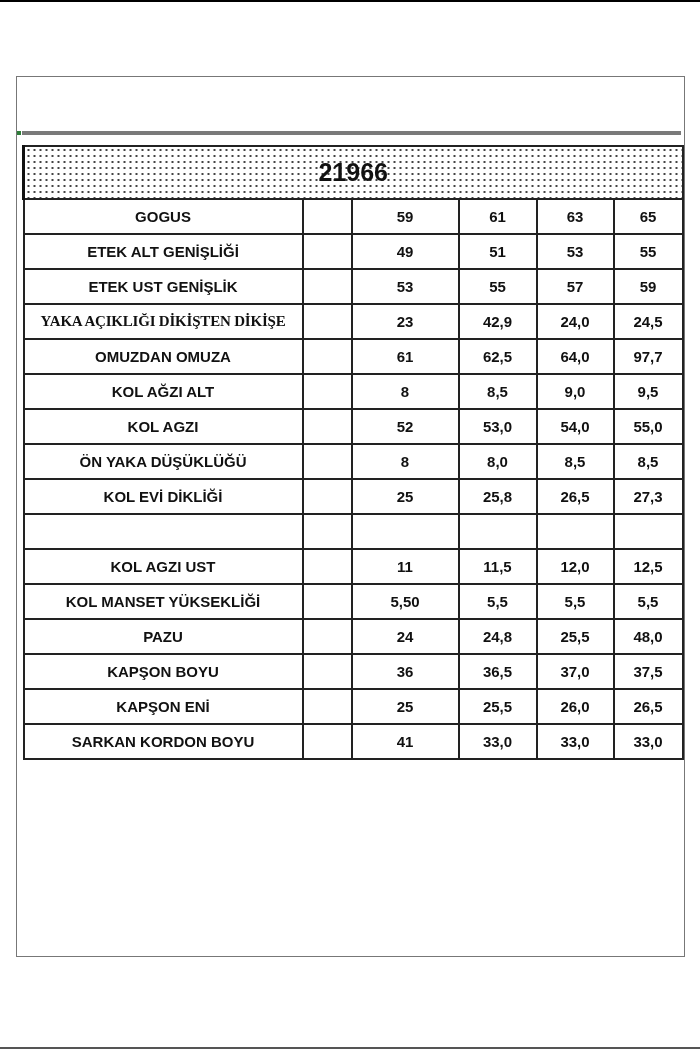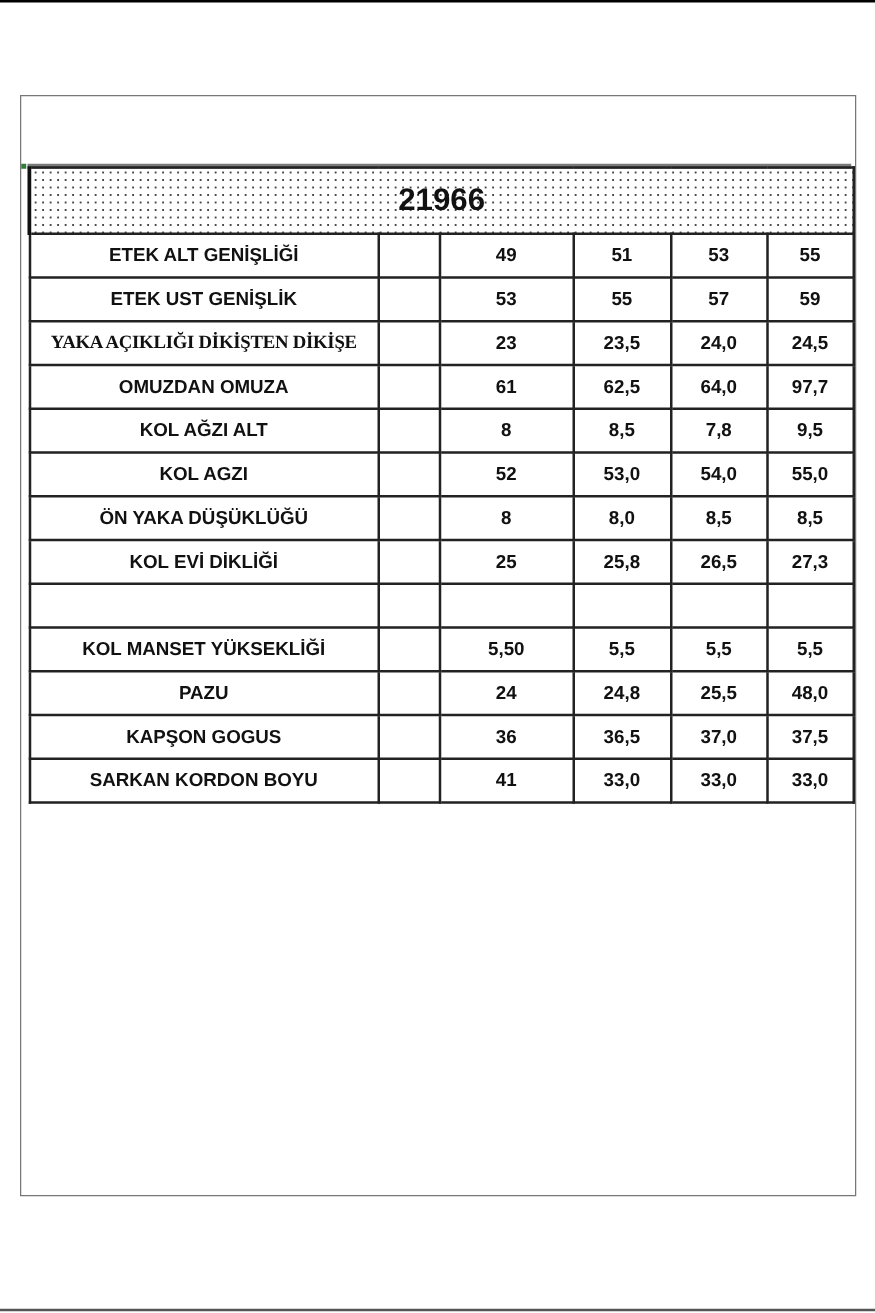--- a/index.html
+++ b/index.html
@@ -14,21 +14,21 @@
     border: 1px solid #777; box-sizing: border-box; background: #fff;
   }
   .table-wrap {
     position: absolute; left: 22px; top: 133px; width: 659px;
   }
   .title-bar-top {
     position: absolute; left: 22px; top: 131px; width: 659px; height: 4px; background: #7a7a7a;
   }
   .corner-mark { position: absolute; left: 17px; top: 131px; width: 4px; height: 4px; background: #2f7d3a; }
   table {
-    border-collapse: collapse; width: 659px; table-layout: fixed;
+    border-collapse: collapse; width: 659px; table-layout: fixed; margin-top: 12px;
   }
   td {
     border: 2px solid #222; text-align: center; font-weight: bold; color: #111;
     font-size: 15px; height: 33px; padding: 0; white-space: nowrap; overflow: hidden;
   }
   td.grey-left { border-left-color: #666; }
   tr.title td {
     height: 51px; font-size: 25px;
     background-color: #fff;
     background-image: radial-gradient(#444 0.8px, transparent 1.1px);
@@ -56,57 +56,65 @@
       <col style="width:107px">
       <col style="width:78px">
       <col style="width:77px">
       <col style="width:69px">
     </colgroup>
     <tbody id="tbody">
       <tr class="title">
         <td colspan="6">21966</td>
       </tr>
         <tr>
+          <td class="label">GOGUS</td>
+          <td class="blank-col"></td>
+          <td class="val">59</td>
+          <td class="val">61</td>
+          <td class="val grey-left">63</td>
+          <td class="val">65</td>
+        </tr>
+        <tr>
           <td class="label">ETEK ALT GENİŞLİĞİ</td>
           <td class="blank-col"></td>
           <td class="val">49</td>
           <td class="val">51</td>
           <td class="val grey-left">53</td>
           <td class="val">55</td>
         </tr>
         <tr>
           <td class="label">ETEK UST GENİŞLİK</td>
           <td class="blank-col"></td>
           <td class="val">53</td>
           <td class="val">55</td>
           <td class="val grey-left">57</td>
           <td class="val">59</td>
         </tr>
         <tr>
           <td class="label small">YAKA AÇIKLIĞI DİKİŞTEN DİKİŞE</td>
           <td class="blank-col"></td>
           <td class="val">23</td>
-          <td class="val">23,5</td>
+          <td class="val">42,9</td>
           <td class="val grey-left">24,0</td>
           <td class="val">24,5</td>
         </tr>
         <tr>
           <td class="label">OMUZDAN OMUZA</td>
           <td class="blank-col"></td>
           <td class="val">61</td>
           <td class="val">62,5</td>
           <td class="val grey-left">64,0</td>
           <td class="val">97,7</td>
         </tr>
         <tr>
           <td class="label">KOL AĞZI ALT</td>
           <td class="blank-col"></td>
           <td class="val">8</td>
           <td class="val">8,5</td>
-          <td class="val grey-left">7,8</td>
+          <td class="val grey-left">9,0</td>
           <td class="val">9,5</td>
         </tr>
         <tr>
           <td class="label">KOL AGZI</td>
           <td class="blank-col"></td>
           <td class="val">52</td>
           <td class="val">53,0</td>
           <td class="val grey-left">54,0</td>
           <td class="val">55,0</td>
         </tr>
@@ -128,42 +136,58 @@
         </tr>
         <tr>
           <td class="label"></td>
           <td class="blank-col"></td>
           <td class="val"></td>
           <td class="val"></td>
           <td class="val grey-left"></td>
           <td class="val"></td>
         </tr>
         <tr>
+          <td class="label">KOL AGZI UST</td>
+          <td class="blank-col"></td>
+          <td class="val">11</td>
+          <td class="val">11,5</td>
+          <td class="val grey-left">12,0</td>
+          <td class="val">12,5</td>
+        </tr>
+        <tr>
           <td class="label">KOL MANSET YÜKSEKLİĞİ</td>
           <td class="blank-col"></td>
           <td class="val">5,50</td>
           <td class="val">5,5</td>
           <td class="val grey-left">5,5</td>
           <td class="val">5,5</td>
         </tr>
         <tr>
           <td class="label">PAZU</td>
           <td class="blank-col"></td>
           <td class="val">24</td>
           <td class="val">24,8</td>
           <td class="val grey-left">25,5</td>
           <td class="val">48,0</td>
         </tr>
         <tr>
-          <td class="label">KAPŞON GOGUS</td>
+          <td class="label">KAPŞON BOYU</td>
           <td class="blank-col"></td>
           <td class="val">36</td>
           <td class="val">36,5</td>
           <td class="val grey-left">37,0</td>
           <td class="val">37,5</td>
+        </tr>
+        <tr>
+          <td class="label">KAPŞON ENİ</td>
+          <td class="blank-col"></td>
+          <td class="val">25</td>
+          <td class="val">25,5</td>
+          <td class="val grey-left">26,0</td>
+          <td class="val">26,5</td>
         </tr>
         <tr>
           <td class="label">SARKAN KORDON BOYU</td>
           <td class="blank-col"></td>
           <td class="val">41</td>
           <td class="val">33,0</td>
           <td class="val grey-left">33,0</td>
           <td class="val">33,0</td>
         </tr>
       </tbody>

